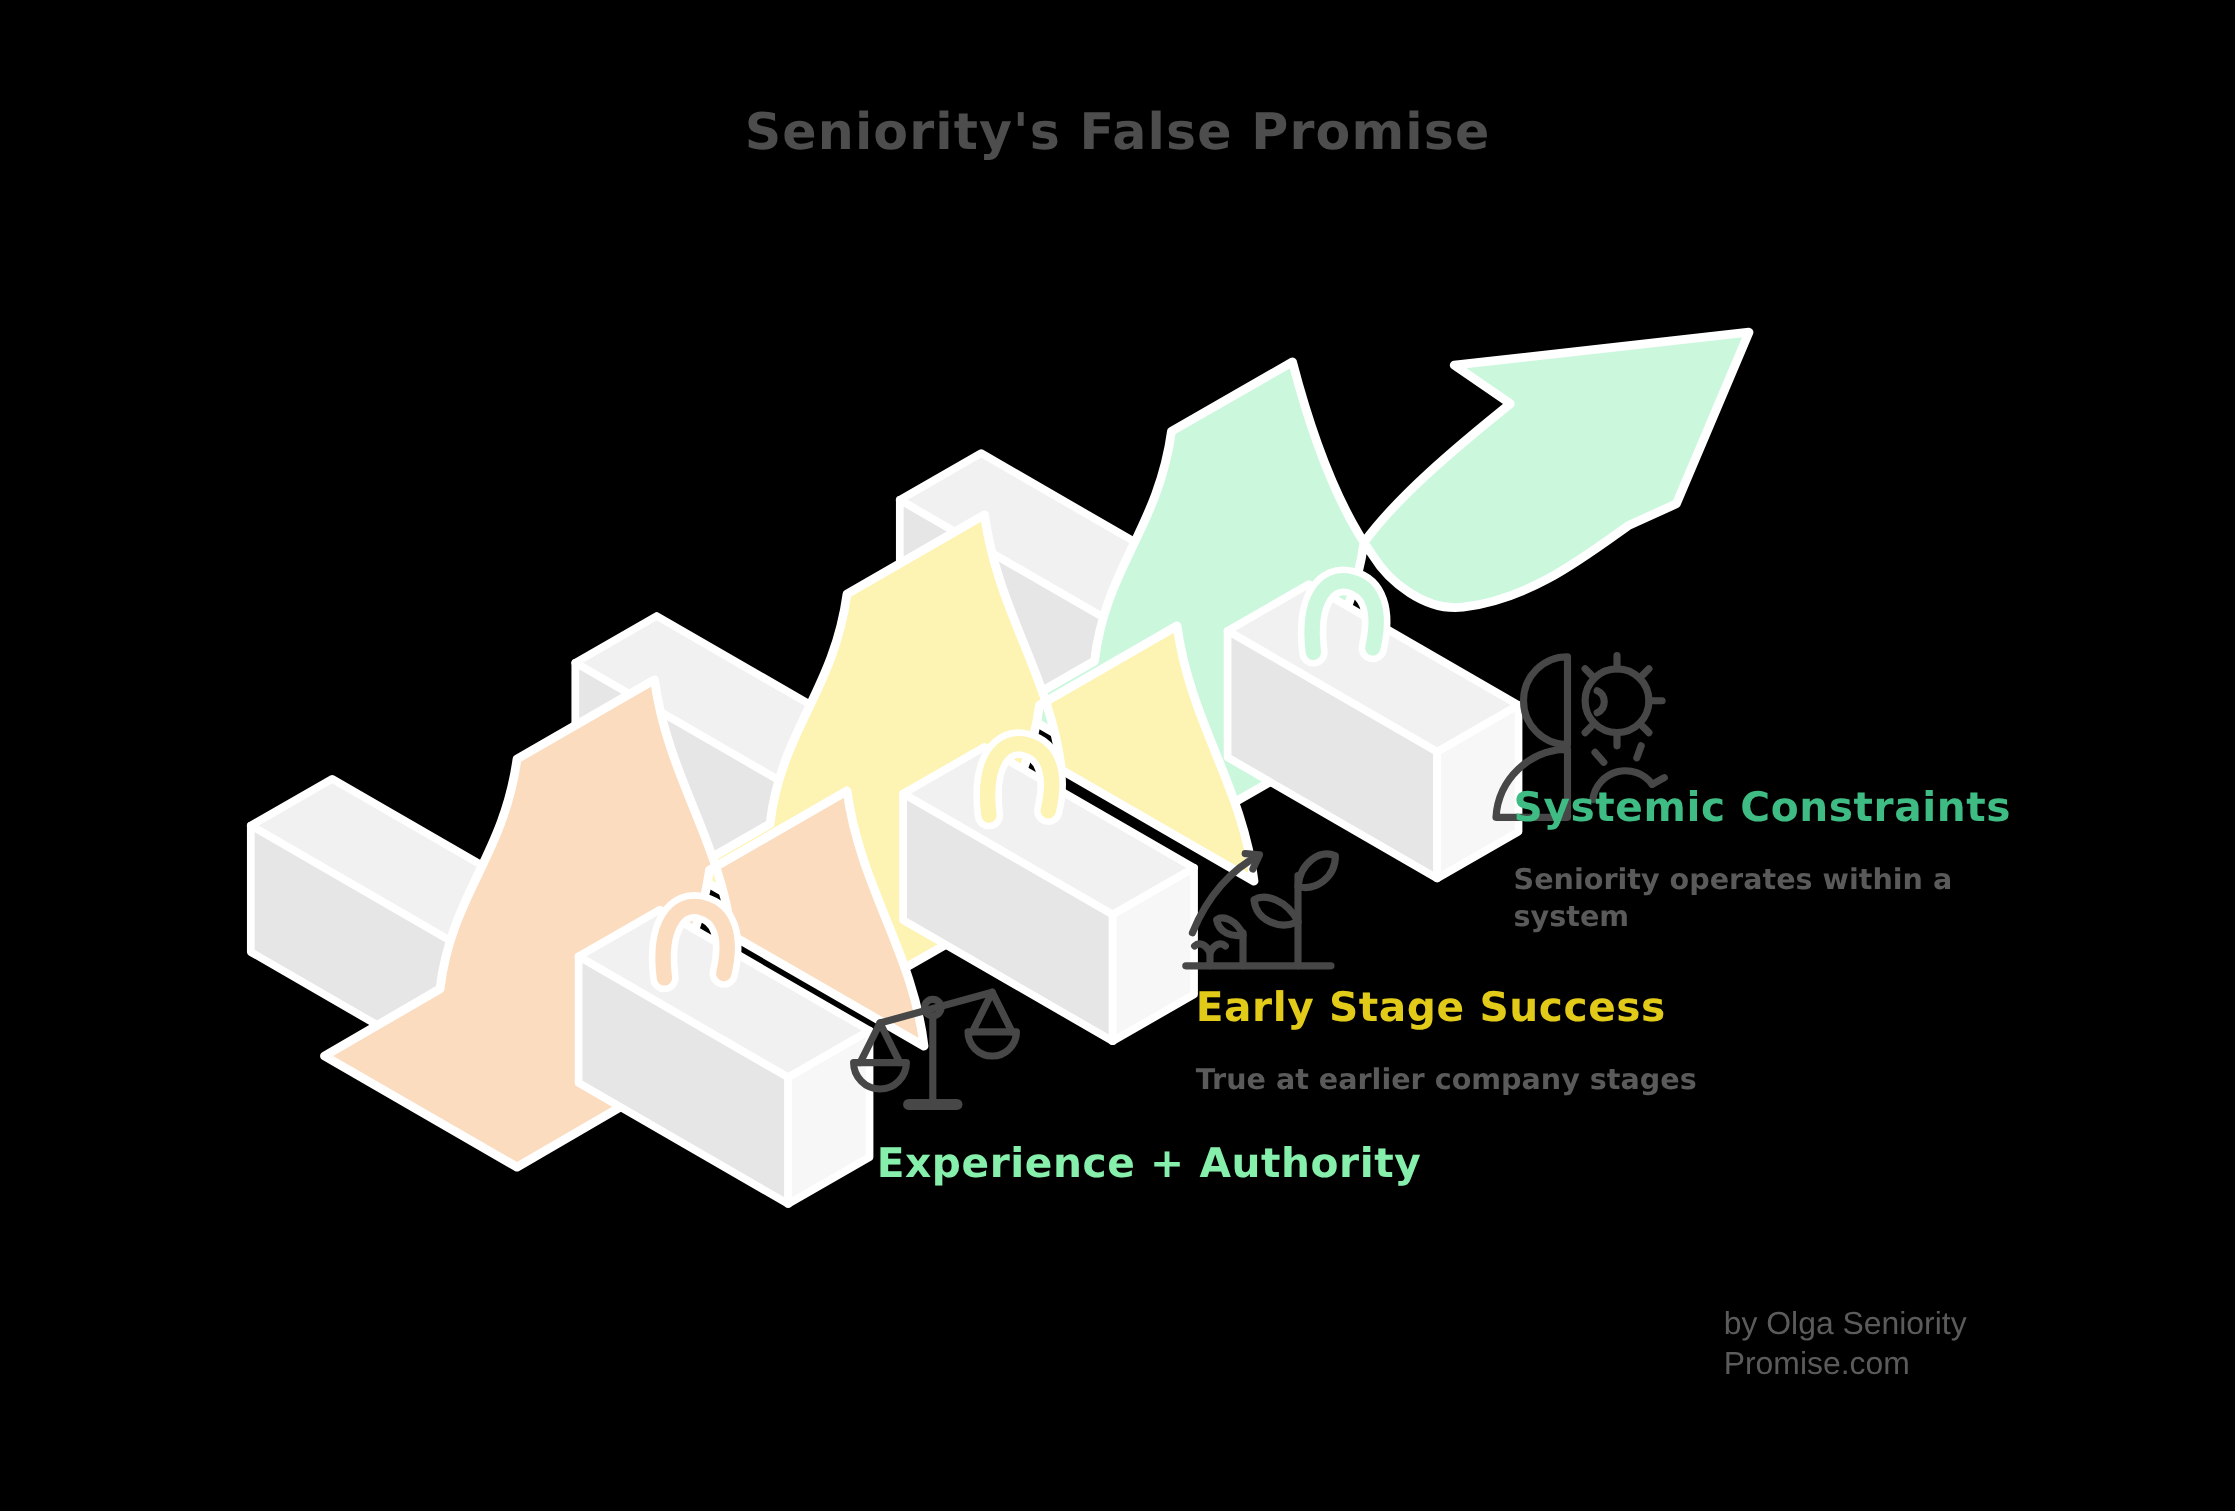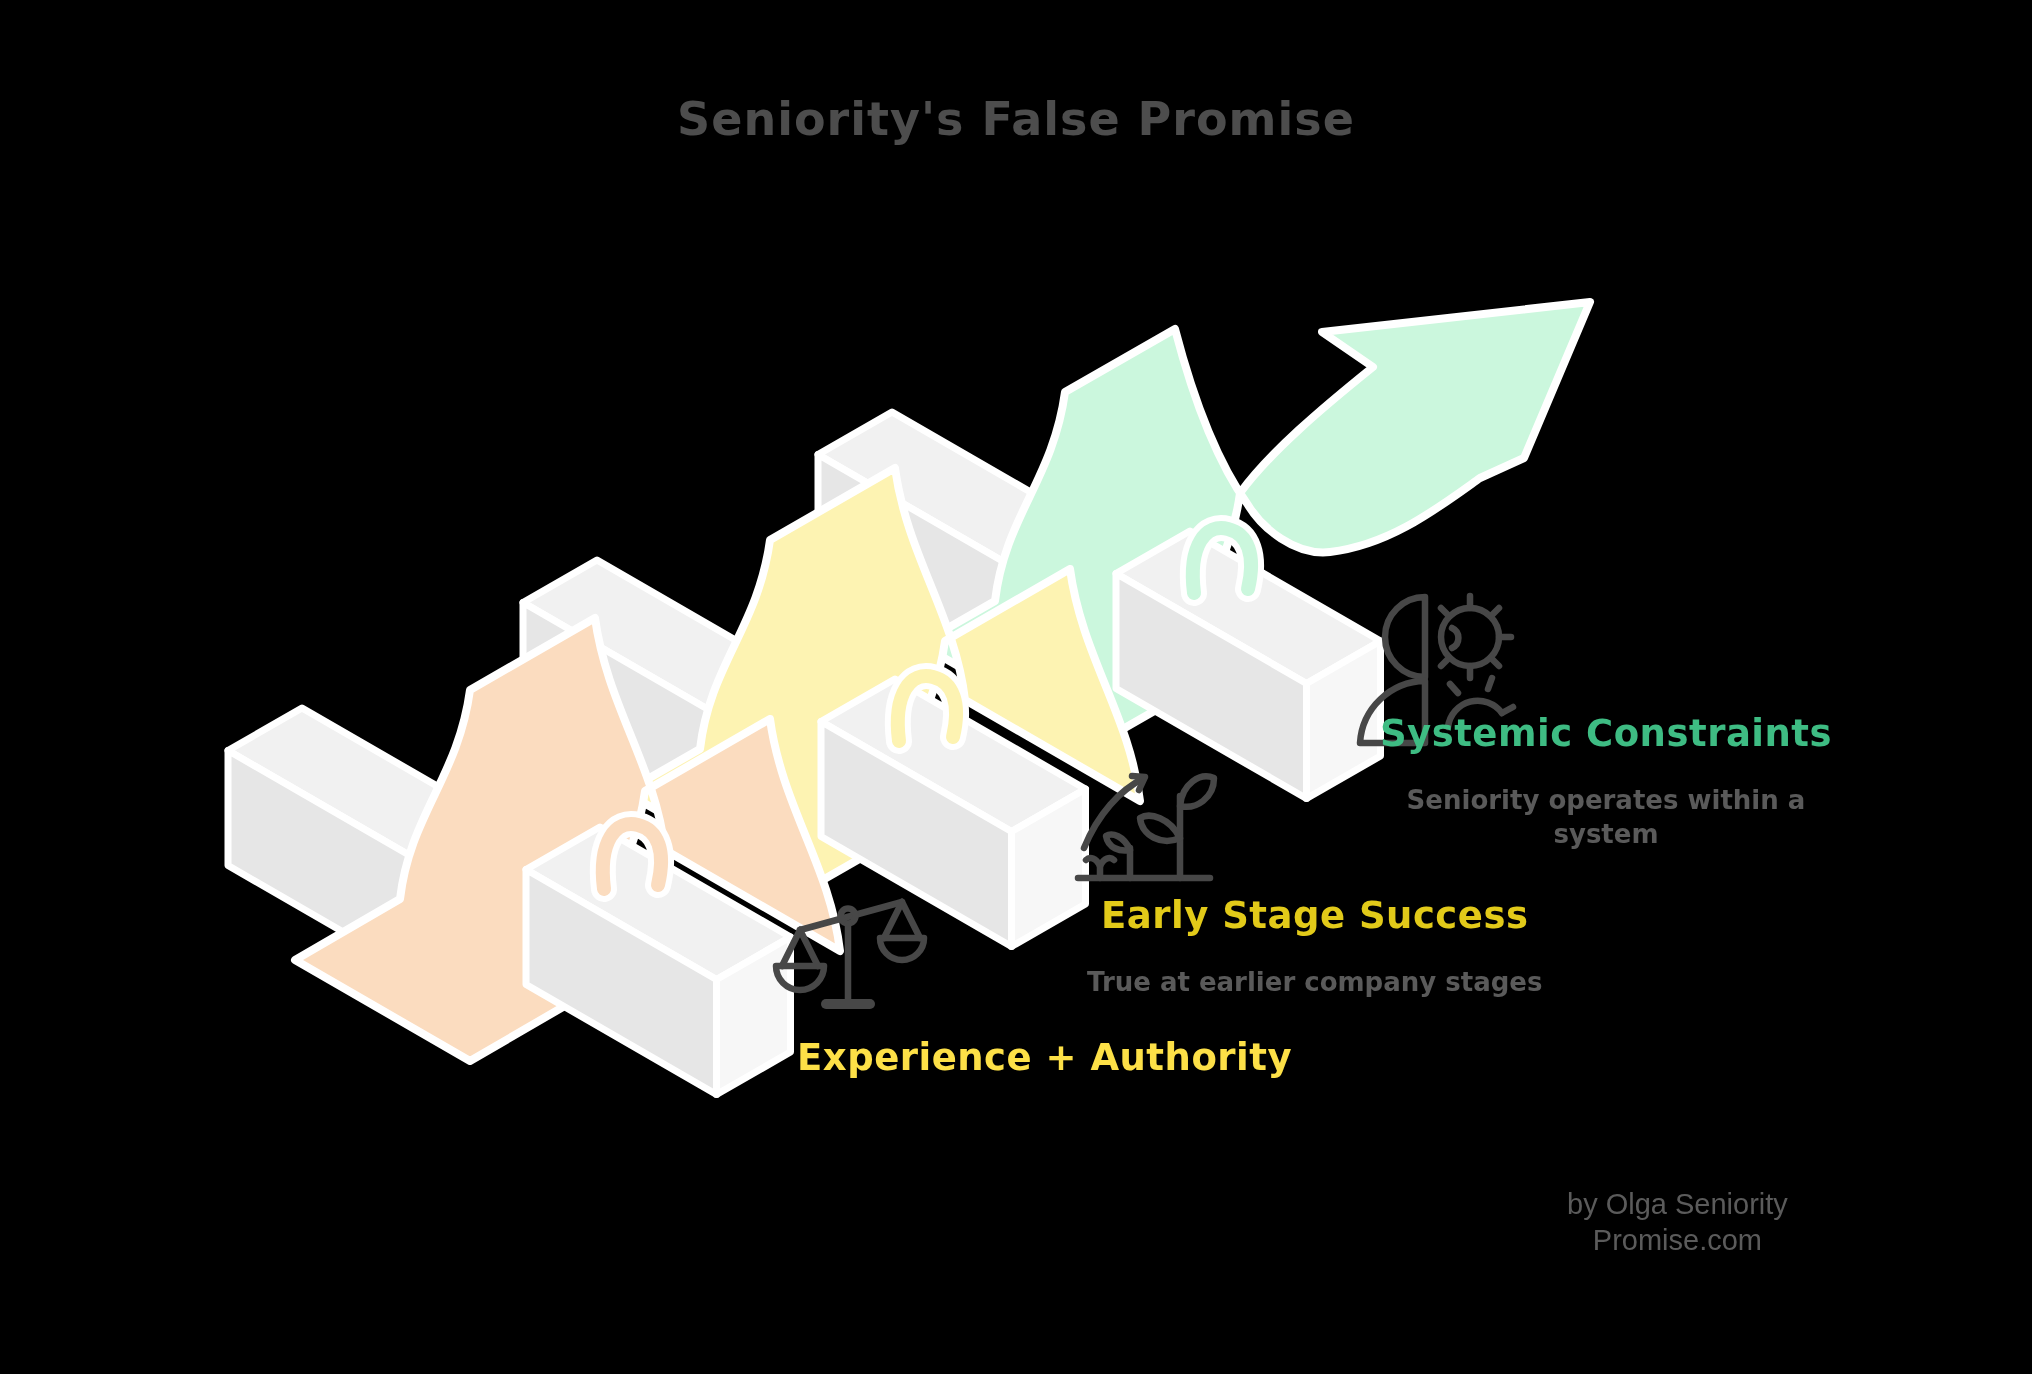--- a/index.html
+++ b/index.html
@@ -2,21 +2,20 @@
 <html><head>
 <meta charset="utf-8">
 <style>
   html,body{margin:0;padding:0;background:#000;}
   .canvas{
     position:relative;
     width:2032px;height:1374px;
     background:#000000;
     overflow:hidden;
     font-family:"DejaVu Sans", sans-serif;
-    text-align:center;
   }
   .illustration{position:absolute;left:0;top:0;}
   .page-title{
     position:absolute;top:92px;left:50%;transform:translateX(-50%);
     margin:0;font-size:46px;font-weight:bold;letter-spacing:1px;
     color:#4d4d4d;white-space:nowrap;
   }
   .stage{position:absolute;}
   .stage-heading{
     margin:0;font-size:37px;font-weight:bold;letter-spacing:0.5px;white-space:nowrap;
@@ -153,21 +152,21 @@
       <path d="M100,43 A11,11 0 0 1 100,63"></path>
       <path d="M147,52 L159,52 M138.5,72.5 L147,81 M118,81 L118,93 M97.5,72.5 L89,81 M138.5,31.5 L147,23 M118,23 L118,11 M97.5,31.5 L89,23 M147,52 L159,52"></path>
       <path d="M96,142 A30,30 0 0 1 150,128"></path>
       <path d="M150,128 L161,122 M136,104 L140,93 M106,108 L98,99"></path>
     </g>
   </svg>
 
   <h1 class="page-title">Seniority's False Promise</h1>
 
   <div class="stage stage-experience">
-    <h2 class="stage-heading" style="color: #fde047;">Experience + Authority</h2>
+    <h2 class="stage-heading" style="color: #86efac;">Experience + Authority</h2>
   </div>
 
   <div class="stage stage-early">
     <h2 class="stage-heading" style="color: rgb(226, 202, 25);">Early Stage Success</h2>
     <p class="stage-desc">True at earlier company stages</p>
   </div>
 
   <div class="stage stage-systemic">
     <h2 class="stage-heading" style="color: rgb(62, 188, 131);">Systemic Constraints</h2>
     <p class="stage-desc">Seniority operates within a system</p>

